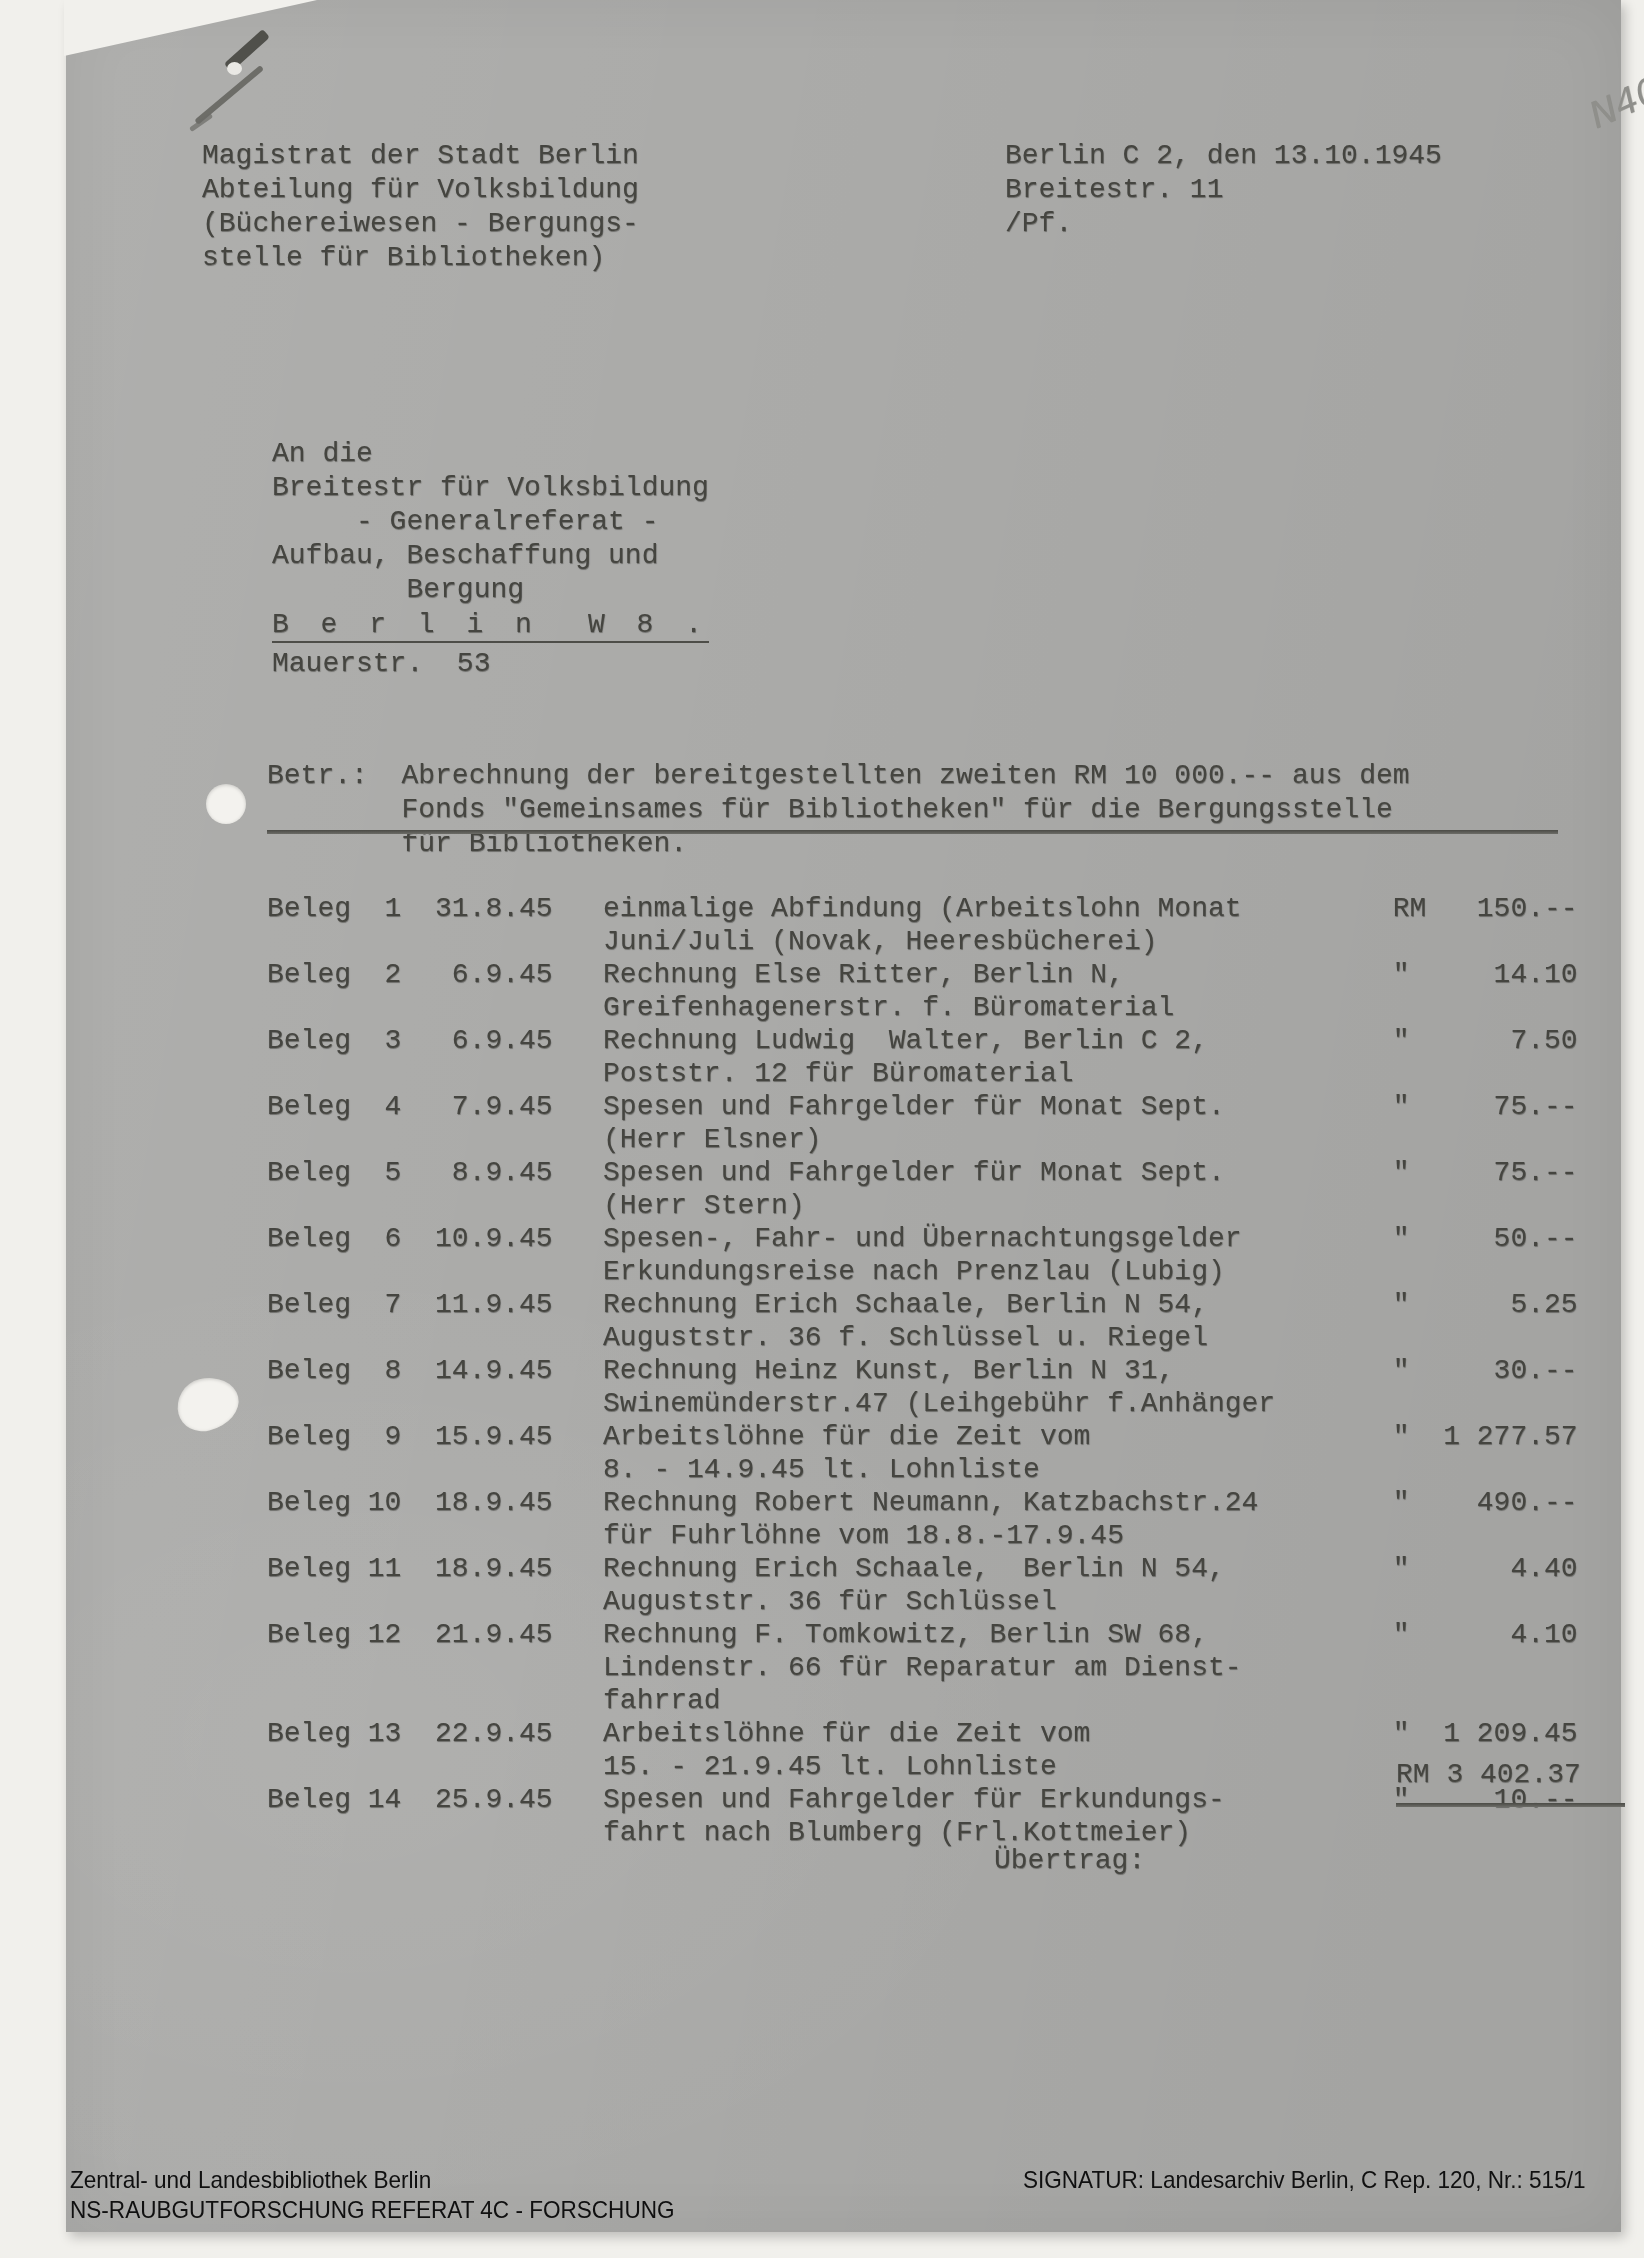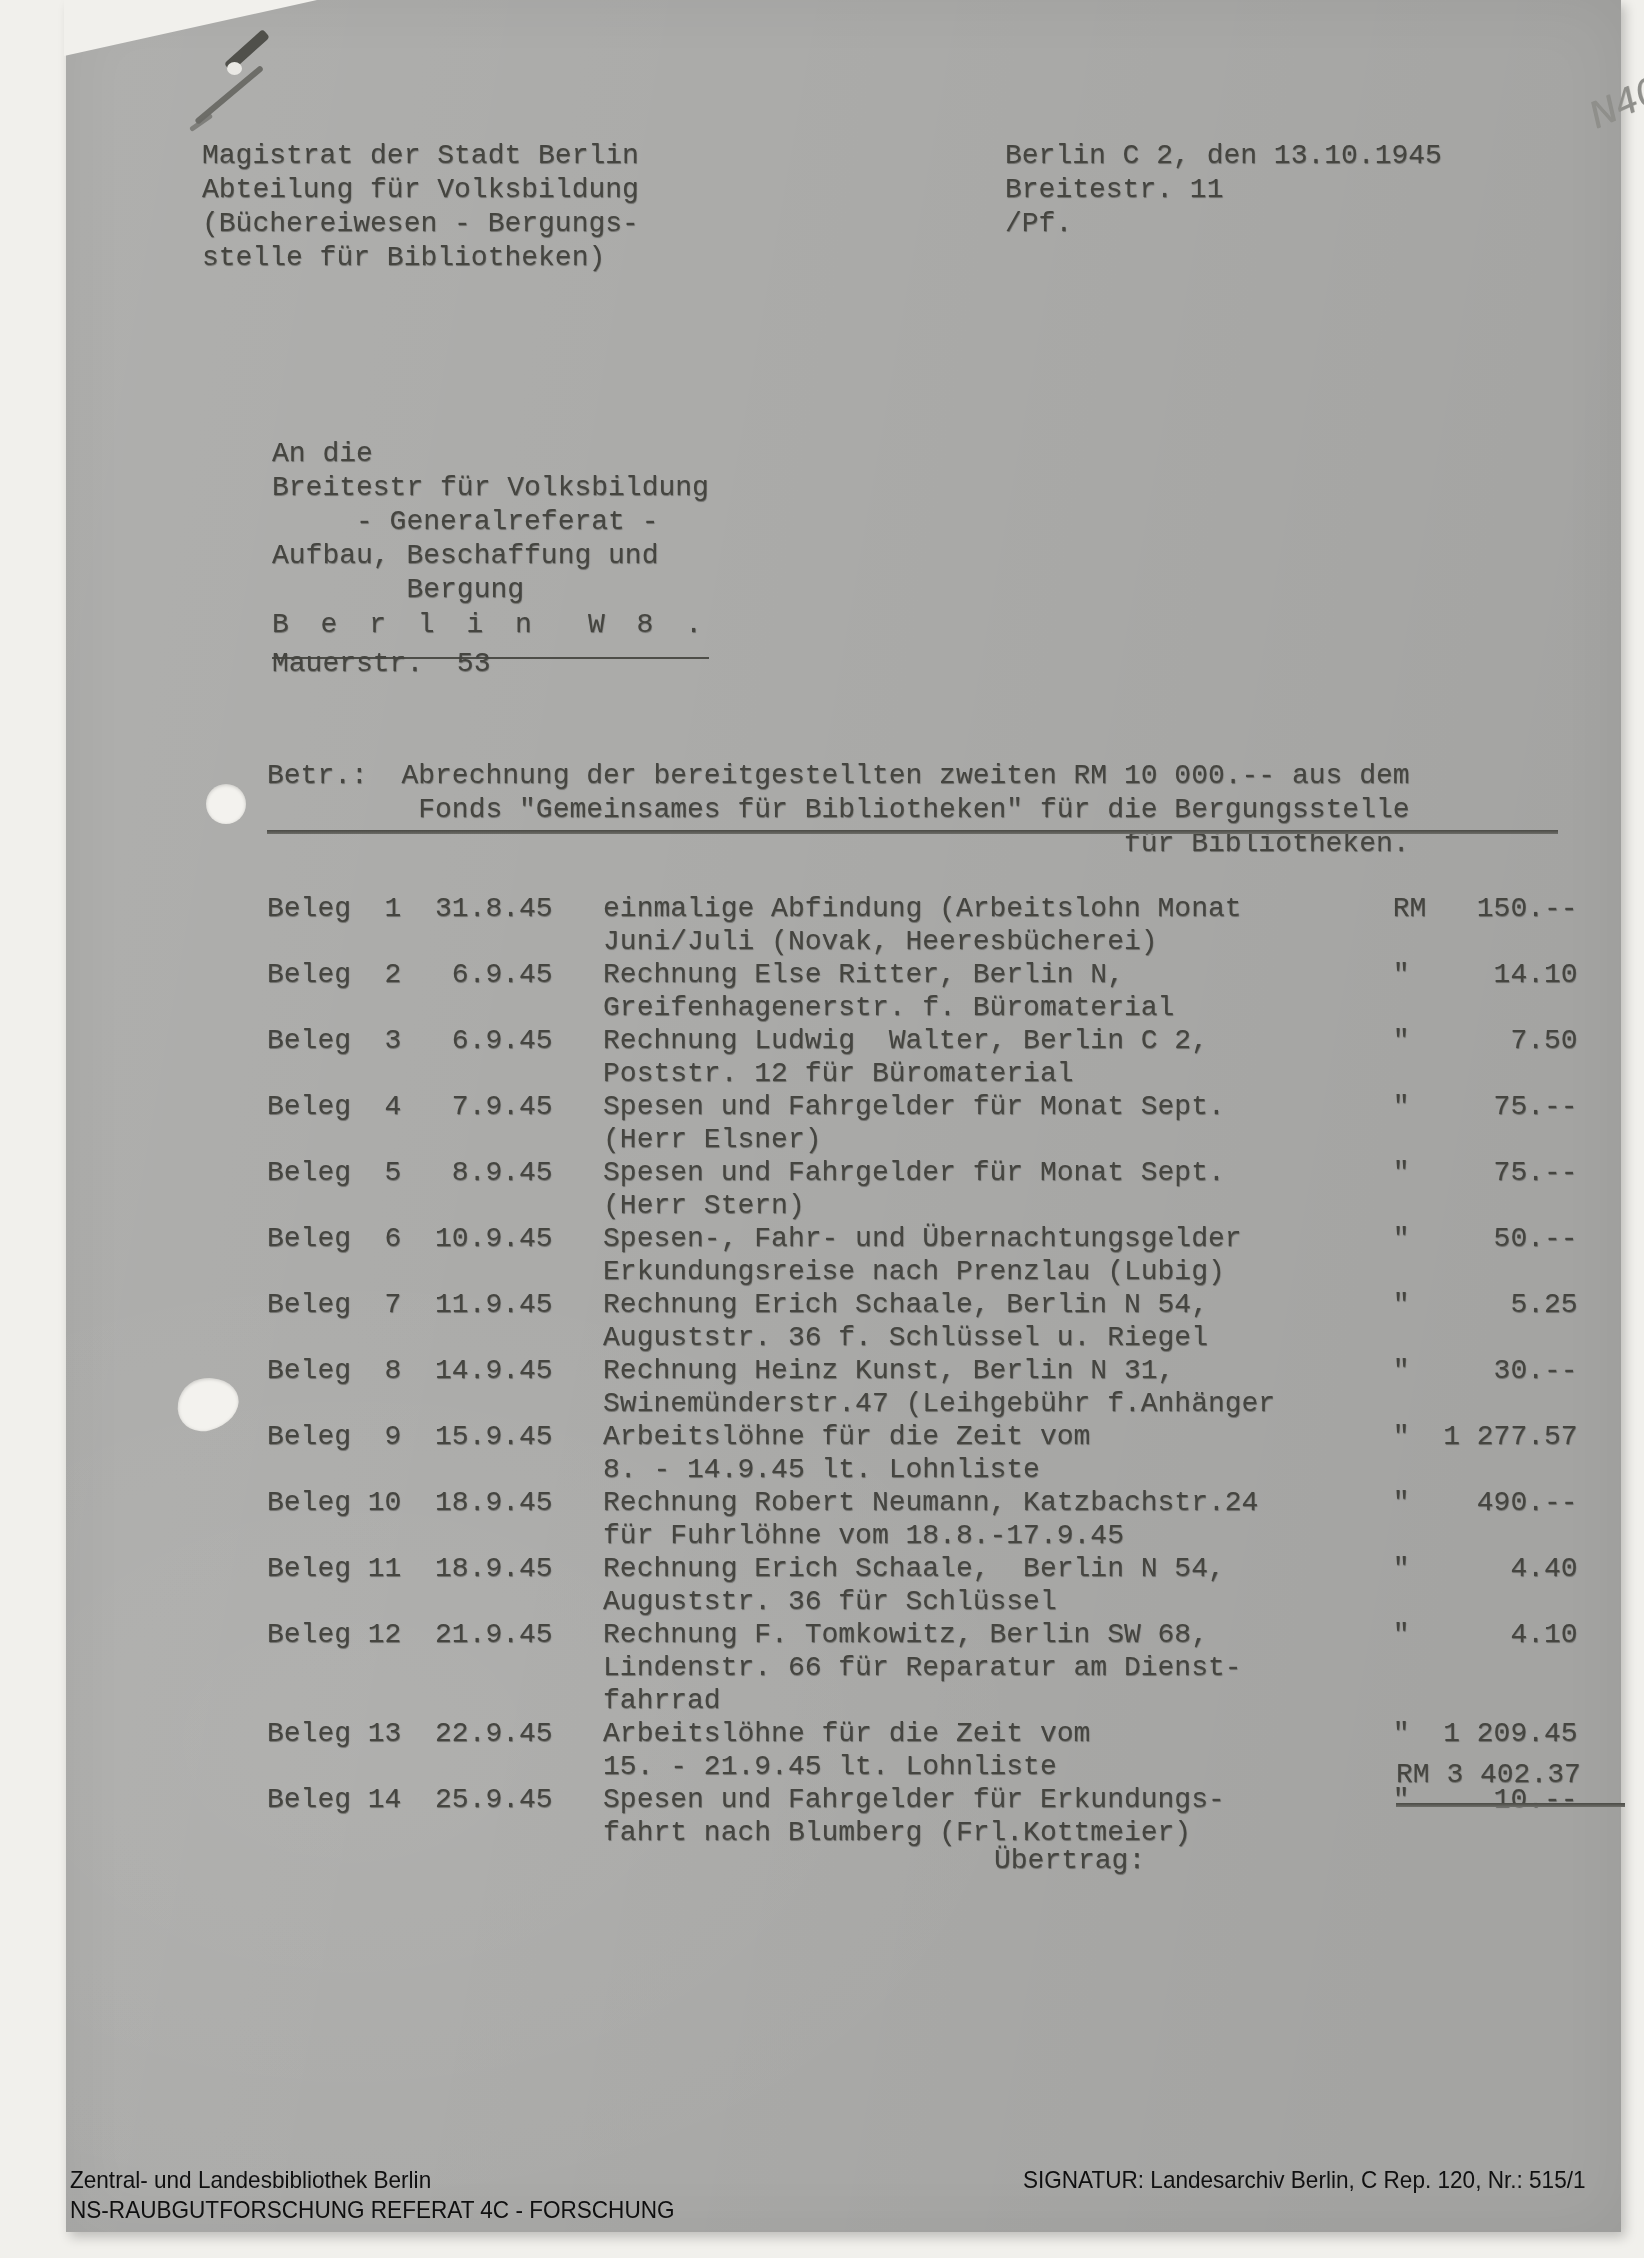--- a/index.html
+++ b/index.html
@@ -33,21 +33,21 @@
     filter:blur(0.2px);
   }
   .ledger{line-height:33px;}
   .rule{
     position:absolute;height:3.7px;
     background:linear-gradient(#4b4b46,#6d6d68);
     filter:blur(0.4px);
   }
   .city-underline{
     border-bottom:2.8px solid #4d4d48;
-    padding-bottom:17px;
+    padding-bottom:1px;
     letter-spacing:7.5px;
   }
   
   .handnote{
     position:absolute;left:1522px;top:82px;
     font-family:"DejaVu Sans", sans-serif;font-style:italic;
     font-size:36px;color:#8f8f8b;
     transform:rotate(-24deg);
     text-shadow:0.5px 0.5px 0.6px rgba(125,125,120,.5);
   }
@@ -99,21 +99,21 @@
 /Pf.</pre>
 
   <pre class="tw" style="left:206px;top:409px;">An die
 Breitestr für Volksbildung
      - Generalreferat -
 Aufbau, Beschaffung und
         Bergung</pre>
   <div class="tw" style="left:206px;top:608px;"><span class="city-underline">B e r l i n  W 8 .</span></div>
   <div class="tw" style="left:206px;top:647px;">Mauerstr.  53</div>
 
-  <pre class="tw" style="left:201px;top:731px;text-align:right;">Betr.:  Abrechnung der bereitgestellten zweiten RM 10 000.-- aus dem
+  <pre class="tw" style="left:201px;top:731px;">Betr.:  Abrechnung der bereitgestellten zweiten RM 10 000.-- aus dem
         Fonds "Gemeinsames für Bibliotheken" für die Bergungsstelle
         für Bibliotheken.</pre>
   <div class="rule" style="left:201px;top:830px;width:1291px;"></div>
 
   <pre class="tw ledger" style="left:201px;top:864px;">Beleg  1  31.8.45   einmalige Abfindung (Arbeitslohn Monat         RM   150.--
                     Juni/Juli (Novak, Heeresbücherei)
 Beleg  2   6.9.45   Rechnung Else Ritter, Berlin N,                "     14.10
                     Greifenhagenerstr. f. Büromaterial
 Beleg  3   6.9.45   Rechnung Ludwig  Walter, Berlin C 2,           "      7.50
                     Poststr. 12 für Büromaterial

